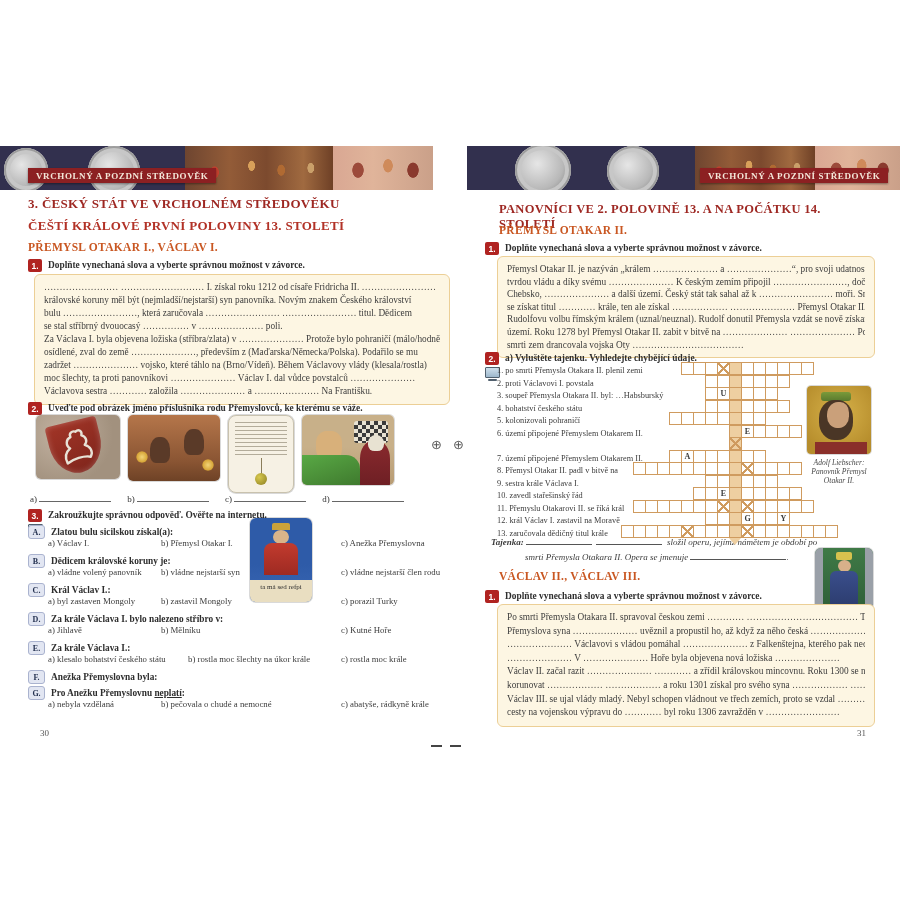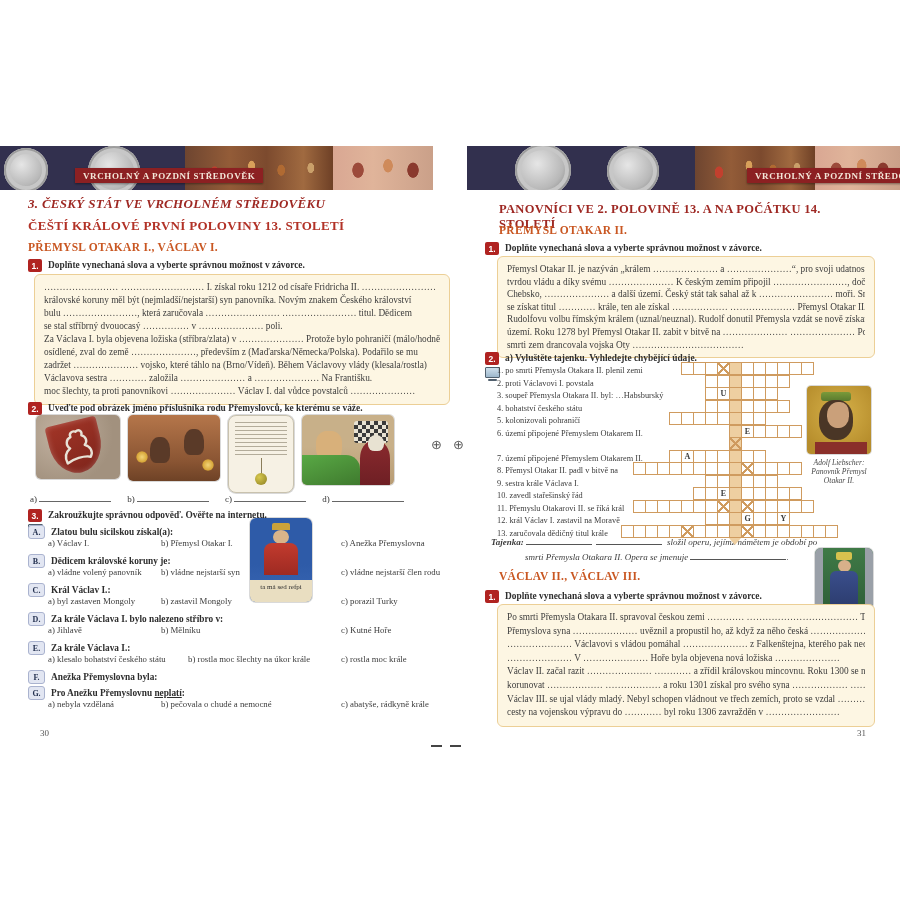--- a/index.html
+++ b/index.html
@@ -14,21 +14,21 @@
      radial-gradient(10px 14px at 20% 60%,#c2402e 0 40%,transparent 45%),
      radial-gradient(8px 12px at 45% 45%,#d8a05a 0 40%,transparent 45%),
      radial-gradient(9px 13px at 65% 55%,#b06a32 0 40%,transparent 45%),
      radial-gradient(8px 12px at 85% 50%,#caa06a 0 40%,transparent 45%);}
   .seg-manu{background:linear-gradient(90deg,#d9a793,#e0b49a 40%,#caa089);}
   .seg-manu:before{content:"";position:absolute;inset:0;background:
      radial-gradient(12px 16px at 25% 55%,#9c4a3a 0 45%,transparent 50%),
      radial-gradient(10px 14px at 55% 45%,#cf8a5a 0 45%,transparent 50%),
      radial-gradient(12px 16px at 80% 55%,#8a3a2e 0 45%,transparent 50%);}
   .coin{position:absolute;border-radius:50%;background:radial-gradient(circle at 40% 38%,#e6e6e6,#b8b8b8 55%,#8a8a8a 80%,#6f6f6f);box-shadow:inset 0 0 0 2px #9d9d9d, inset 0 0 0 6px #c7c7c7;}
-  .band-label{position:absolute;background:var(--band-label-bg,#8c2022);color:#f3e6d8;font:bold 9px "Liberation Serif",serif;letter-spacing:.6px;padding:3px 8px 2px;box-shadow:0 1px 2px rgba(0,0,0,.4);white-space:nowrap;margin-left:47px;}
+  .band-label{position:absolute;background:var(--band-label-bg,#8c2022);color:#f3e6d8;font:bold 9px "Liberation Serif",serif;letter-spacing:.6px;padding:3px 8px 2px;box-shadow:0 1px 2px rgba(0,0,0,.4);white-space:nowrap;}
   
   .page{position:absolute;top:196px;}
   .page-left{left:28px;width:420px;height:560px;}
   .page-right{left:485px;width:387px;height:560px;}
   .title1{position:absolute;font:bold 13px "Liberation Serif",serif;color:var(--heading-red,#9e2823);letter-spacing:.3px;}
   .title2{position:absolute;font:bold 13px "Liberation Serif",serif;color:var(--heading-red2,#b23227);letter-spacing:.3px;}
   .subtitle{position:absolute;font:bold 11.5px "Liberation Serif",serif;color:var(--subtitle-orange,#c95722);letter-spacing:.3px;}
   .exh{position:absolute;display:flex;align-items:flex-start;gap:6px;}
   .badge{flex:0 0 auto;width:14px;height:13px;background:var(--badge-red,#b02321);color:#fff;font:bold 8.5px "Liberation Sans",sans-serif;display:flex;align-items:center;justify-content:center;border-radius:2px;}
   .exh .txt{font:bold 9.4px "Liberation Serif",serif;color:#2e2e2e;padding-top:1px;}
@@ -122,39 +122,39 @@
   </div>
   <div class="band band-right">
     <div class="coin" style="left:48px;top:-2px;width:56px;height:52px;"></div>
     <div class="coin" style="left:140px;top:0;width:52px;height:50px;"></div>
     <div class="seg seg-battle" style="left:228px;width:120px;"></div>
     <div class="seg seg-manu" style="left:348px;width:85px;"></div>
     <div class="band-label" style="left:233px;top:22px;">VRCHOLNÝ A POZDNÍ STŘEDOVĚK</div>
   </div>
 
   <div class="page page-left">
-    <div class="title1" style="left:0;top:0;font-style:italic;">3. ČESKÝ STÁT VE VRCHOLNÉM STŘEDOVĚKU</div>
+    <div class="title1" style="left:0;top:0;">3. ČESKÝ STÁT VE VRCHOLNÉM STŘEDOVĚKU</div>
     <div class="title2" style="left:0;top:22px;">ČEŠTÍ KRÁLOVÉ PRVNÍ POLOVINY 13. STOLETÍ</div>
     <div class="subtitle" style="left:0;top:45px;">PŘEMYSL OTAKAR I., VÁCLAV I.</div>
 
     <div class="exh" style="left:0;top:63px;">
       <div class="badge">1.</div>
       <div class="txt">Doplňte vynechaná slova a vyberte správnou možnost v závorce.</div>
     </div>
 
     <div class="fillbox" style="left:6px;top:78px;width:396px;">
       <div class="fl">…………………… ……………………… I. získal roku 1212 od císaře Fridricha II. ……………………</div>
       <div class="fl">královské koruny měl být (nejmladší/nejstarší) syn panovníka. Novým znakem Českého království</div>
       <div class="fl">bulu ……………………, která zaručovala …………………… …………………… titul. Dědicem</div>
       <div class="fl">se stal stříbrný dvouocasý …………… v ………………… poli.</div>
       <div class="fl">Za Václava I. byla objevena ložiska (stříbra/zlata) v ………………… Protože bylo pohraničí (málo/hodně)</div>
       <div class="fl">osídlené, zval do země …………………, především z (Maďarska/Německa/Polska). Podařilo se mu</div>
       <div class="fl">zadržet ………………… vojsko, které táhlo na (Brno/Vídeň). Během Václavovy vlády (klesala/rostla)</div>
+      <div class="fl">moc šlechty, ta proti panovníkovi ………………… Václav I. dal vůdce povstalců …………………</div>
       <div class="fl">Václavova sestra ………… založila ………………… a ………………… Na Františku.</div>
-      <div class="fl">moc šlechty, ta proti panovníkovi ………………… Václav I. dal vůdce povstalců …………………</div>
     </div>
 
     <div class="exh" style="left:0;top:206px;">
       <div class="badge">2.</div>
       <div class="txt">Uveďte pod obrázek jméno příslušníka rodu Přemyslovců, ke kterému se váže.</div>
     </div>
 
     <div class="imgrow" style="left:8px;top:219px;">
       <div class="pic p-a" style="width:84px;height:64px;">
         <div class="shield">

